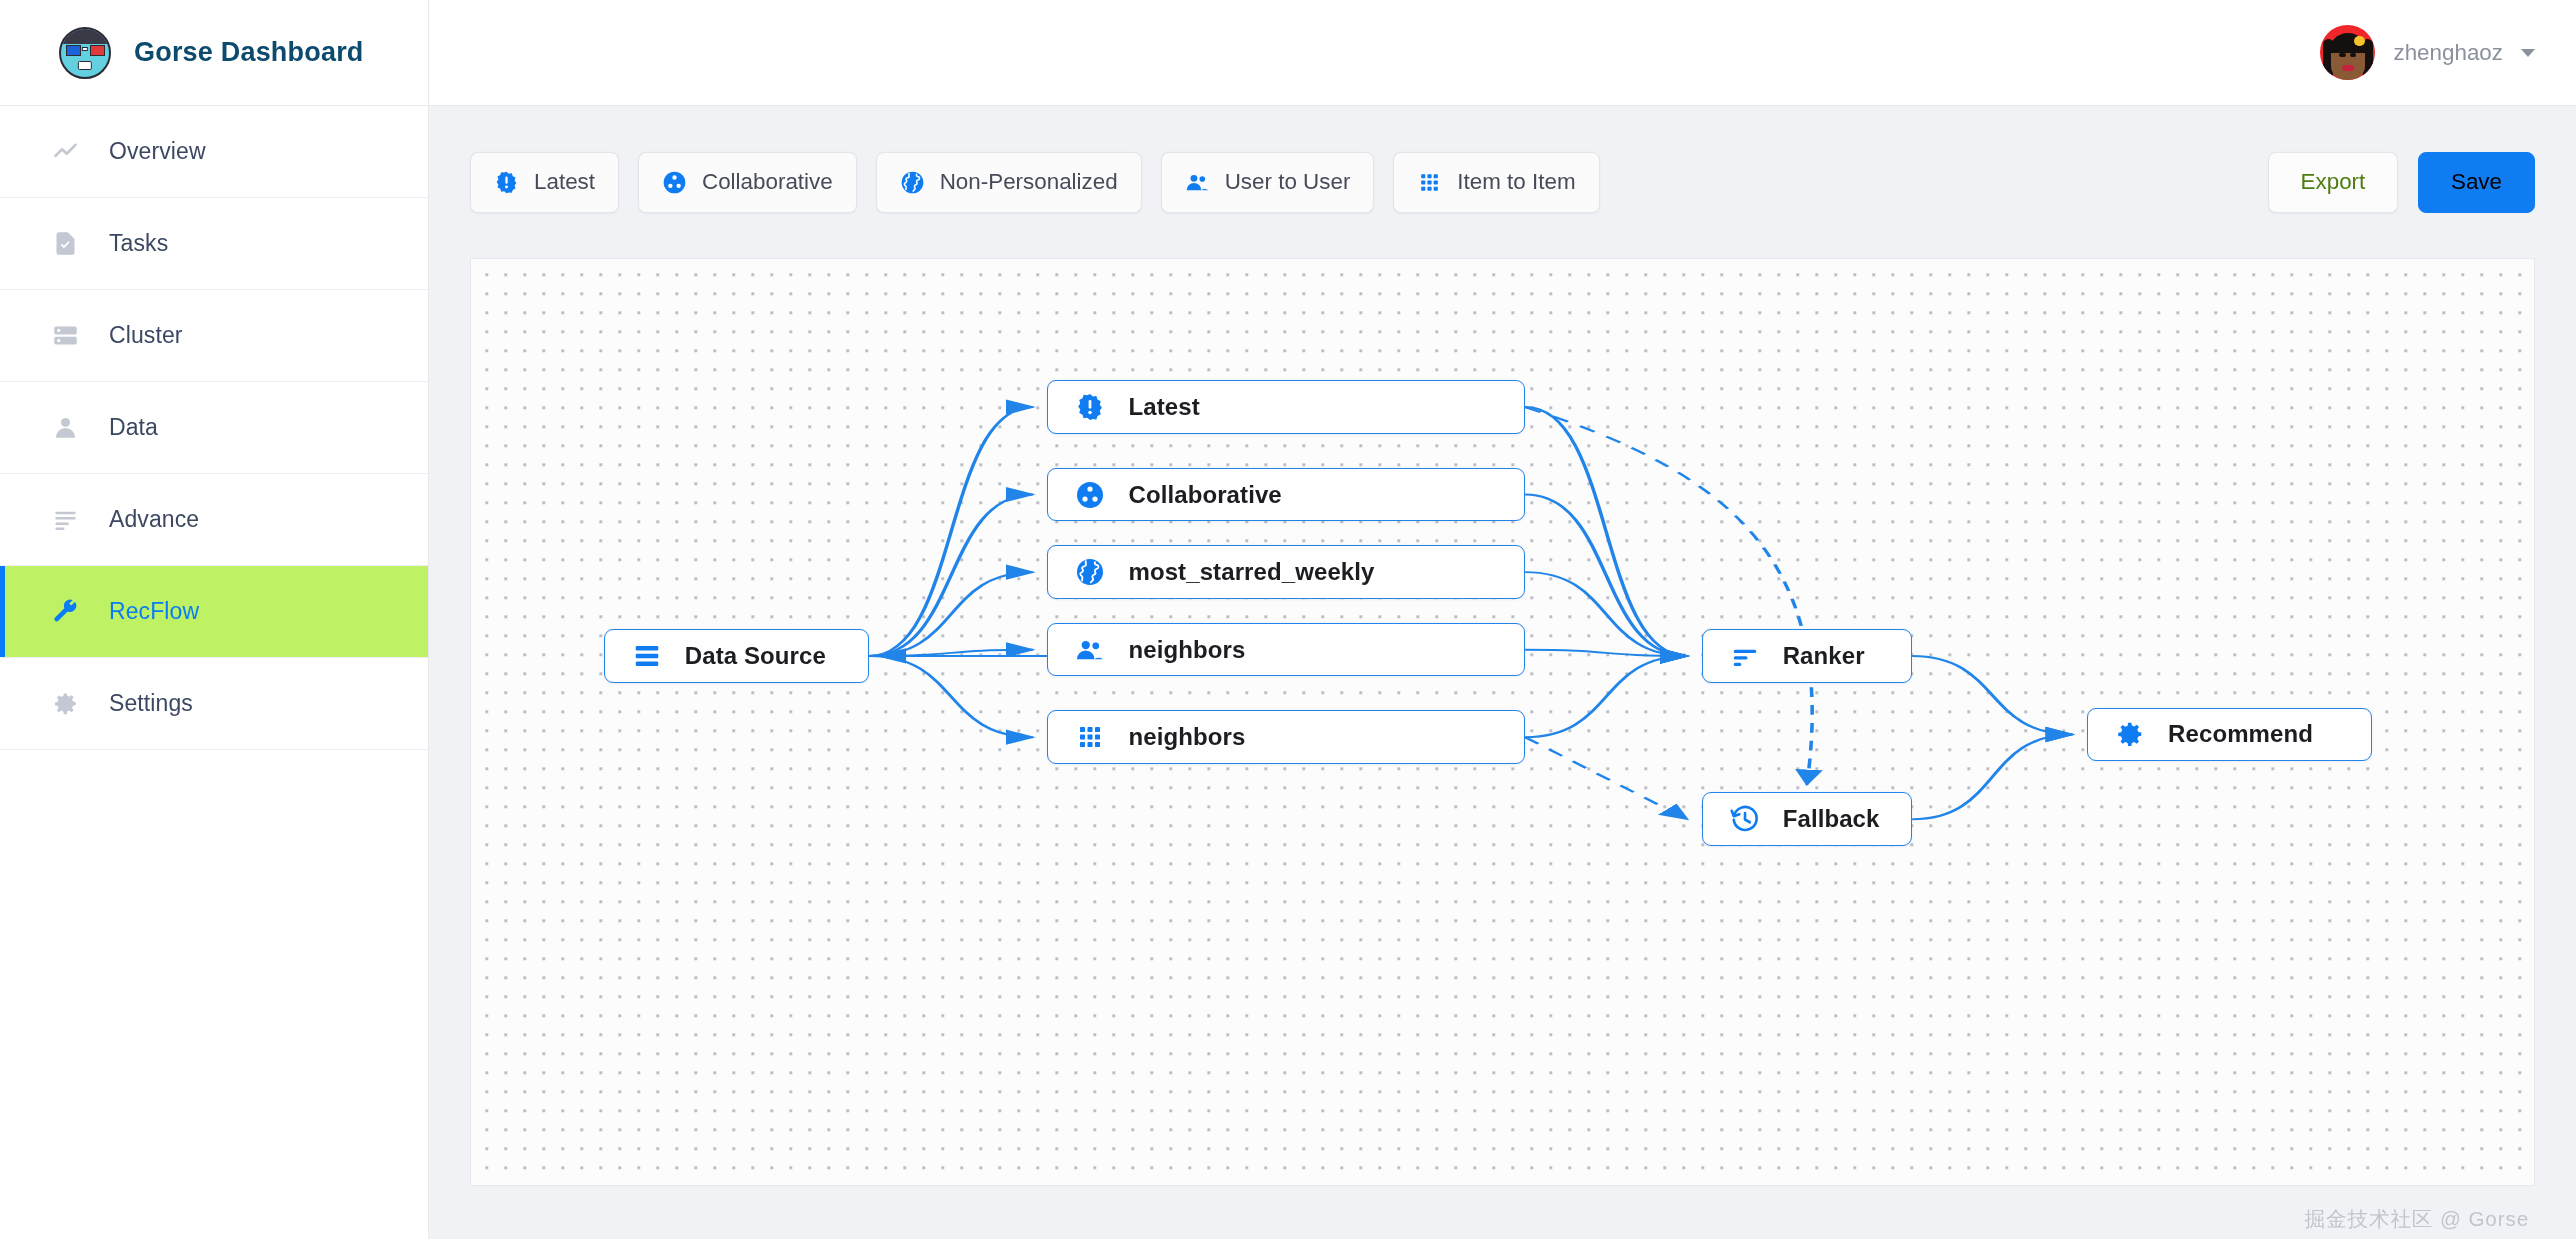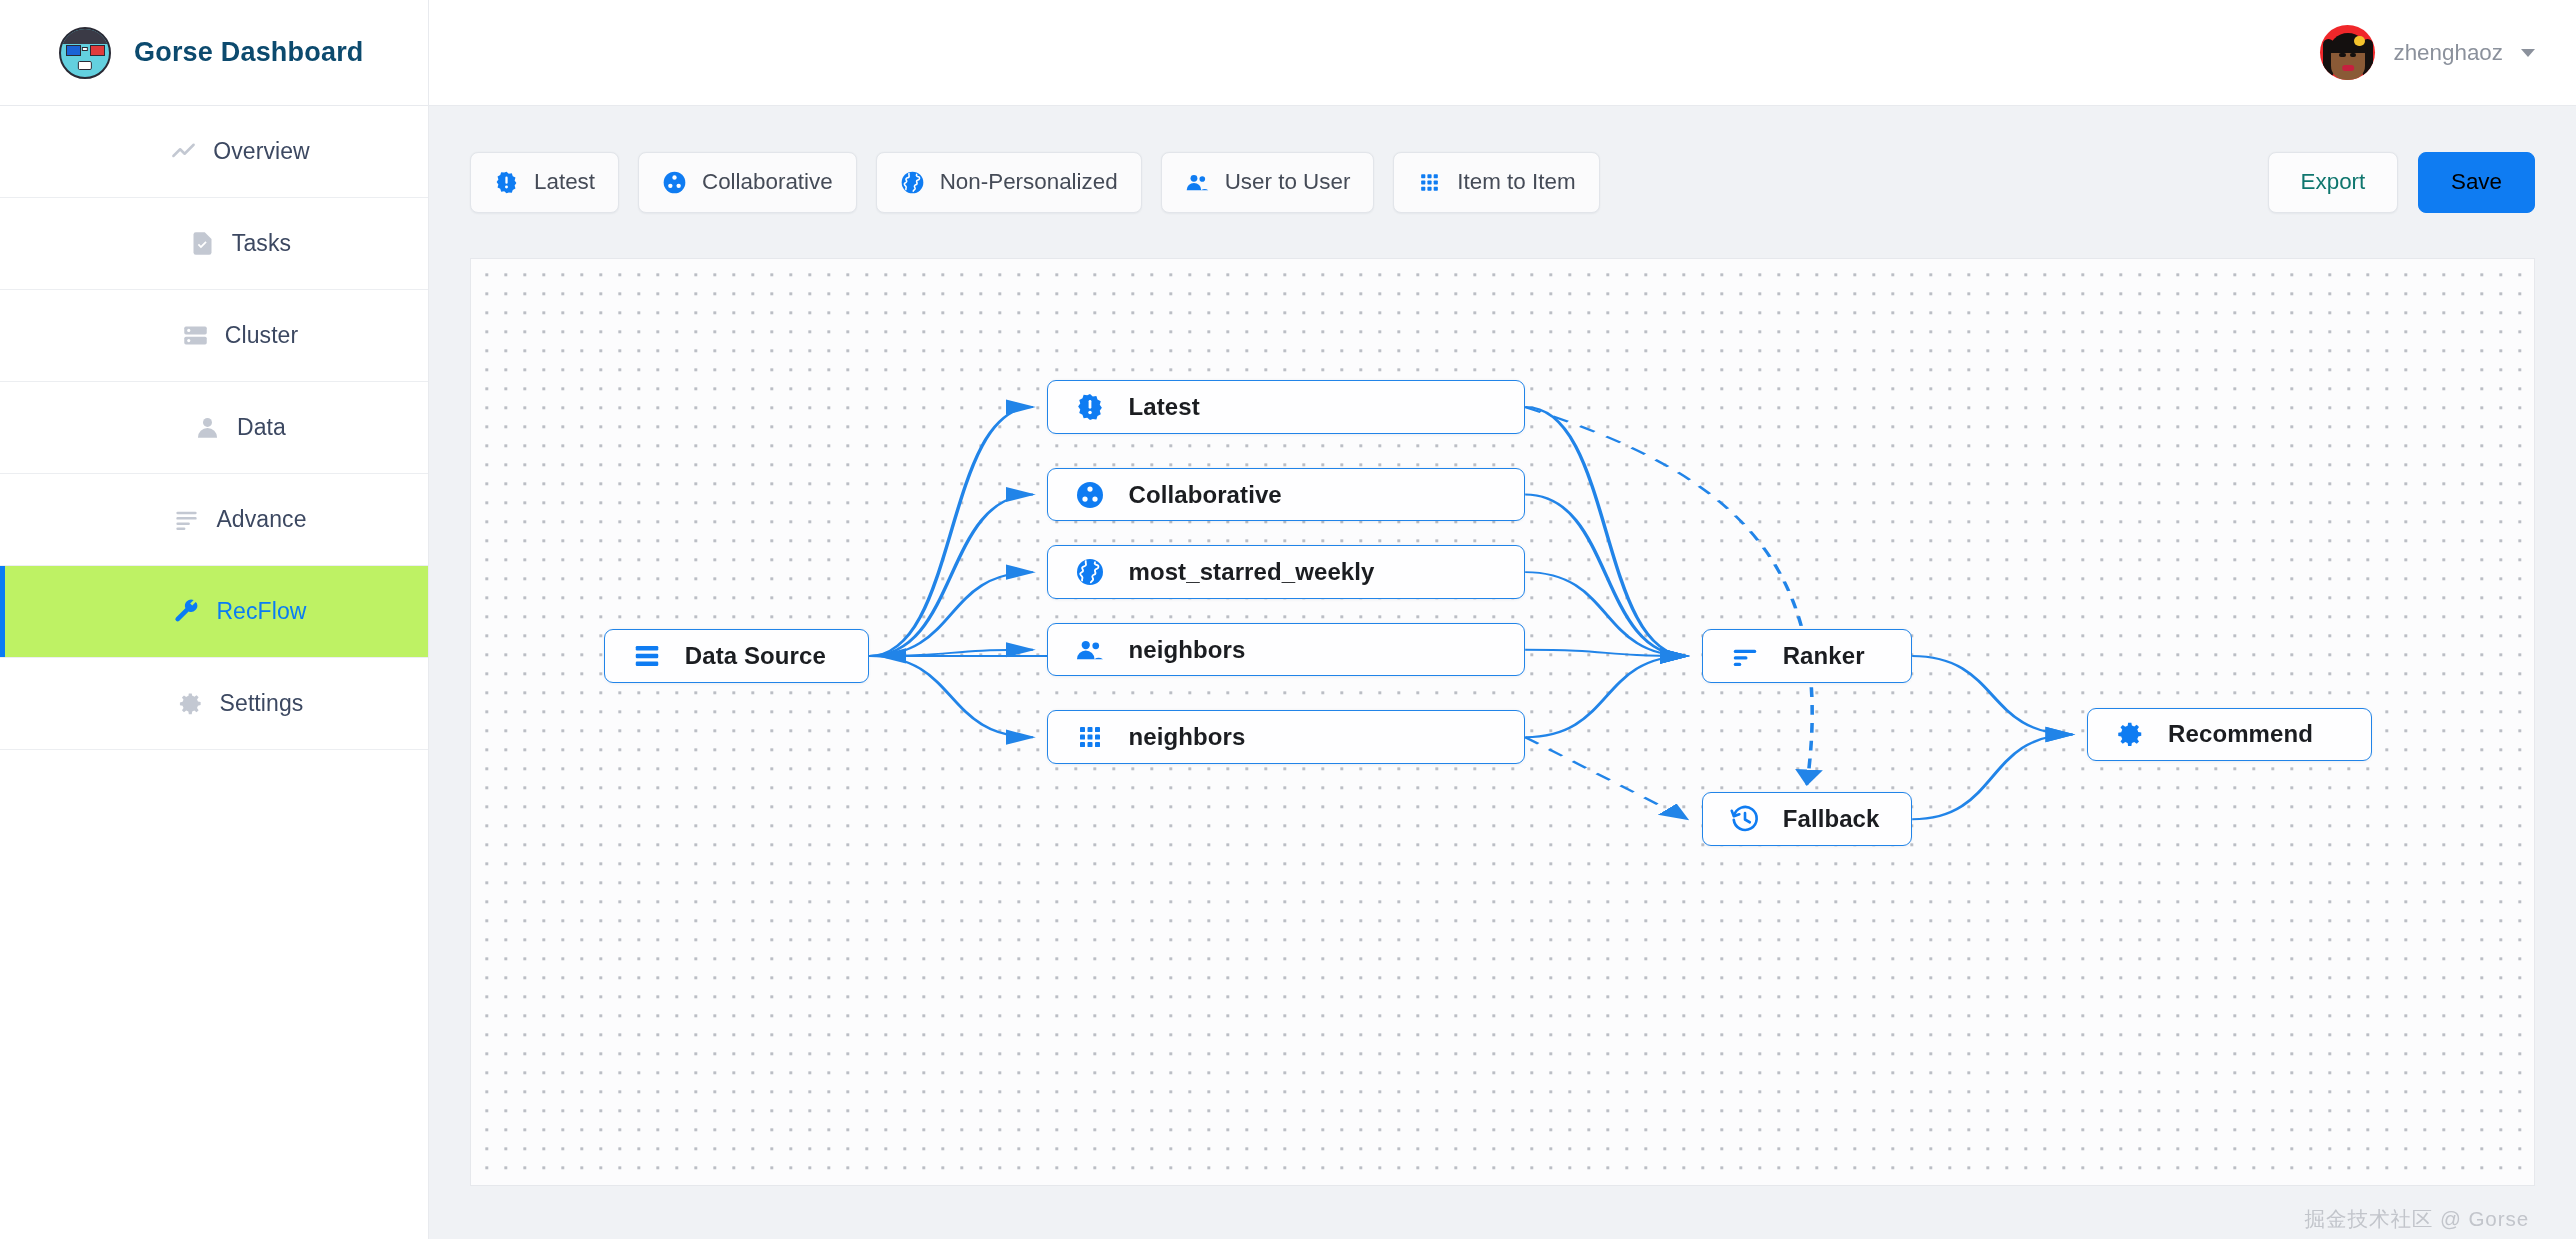--- a/index.html
+++ b/index.html
@@ -46,22 +46,22 @@
     width: 14.3px; height: 9px; background: #fff;
     border: 1.3px solid #2a2a35; border-radius: 1.8px;
   }
   .brand-title {
     font-size: 27px; font-weight: 700; color: #0c4a6e; letter-spacing: 0.2px;
   }
 
   .nav { display: flex; flex-direction: column; }
   .nav-item {
     position: relative; height: 92px; display: flex; align-items: center;
-    padding-left: 52px; gap: 16px; cursor: pointer;
-    border-bottom: 0.9px solid #eceef1; background: #fff; justify-content: center;
+    padding-left: 52px; gap: 30px; cursor: pointer;
+    border-bottom: 0.9px solid #eceef1; background: #fff;
   }
   .nav-item.active { background: #bef264; }
   .nav-item.active::before {
     content: ""; position: absolute; left: 0; top: 0; bottom: 0;
     width: 5.4px; background: #0a7cf5;
   }
   .nav-icon {
     width: 27px; height: 27px; flex: 0 0 27px;
     display: flex; align-items: center; justify-content: center;
     color: #c3c8d2;
@@ -135,21 +135,21 @@
                display: flex; align-items: center; justify-content: center; }
   .chip-icon svg { width: 25px; height: 25px; display: block; }
   .chip-label { font-size: 22.4px; color: #454b57; white-space: nowrap; }
   .toolbar-spacer { flex: 1; }
   .tb-actions { display: flex; gap: 19.7px; }
   .btn {
     height: 61px; border-radius: 8px; display: flex; align-items: center;
     justify-content: center; padding: 0 32px; font-size: 22.4px; cursor: pointer;
     white-space: nowrap;
   }
-  .btn-export { background: #fcfcfd; border: 0.9px solid #e2e5ea; color: #0f766e;
+  .btn-export { background: #fcfcfd; border: 0.9px solid #e2e5ea; color: #4d7c0f;
                 box-shadow: 0 0.9px 1.8px rgba(20,30,60,.05); }
   .btn-save { background: #0f7cf2; border: 0.9px solid #0f7cf2; color: #000000; }
 
   
   .canvas-wrap { flex: 1; padding: 0 41px 54px 41px; position: relative; }
   .canvas {
     position: relative; width: 100%; height: 928px;
     background-color: #fcfcfd;
     background-image: radial-gradient(#b9bcc3 1.4px, transparent 1.5px);
     background-size: 19px 19px; background-position: 6.3px 6.3px;

